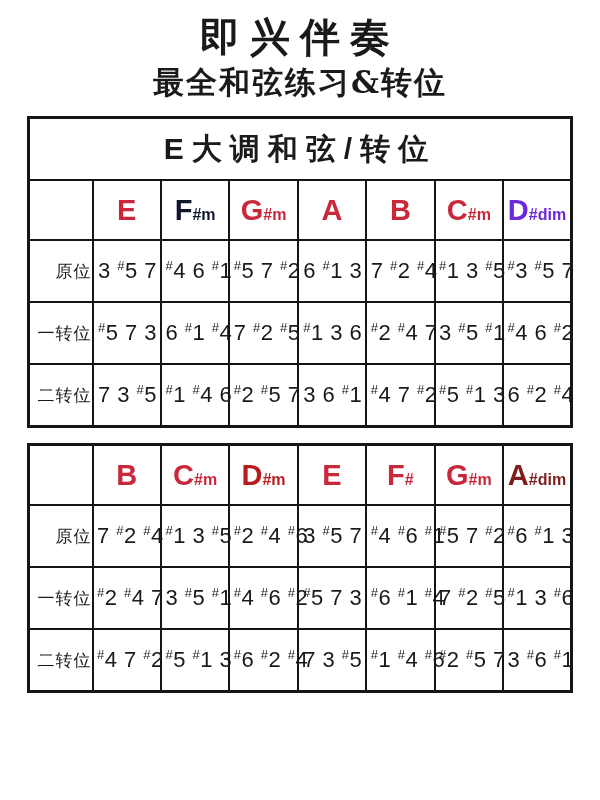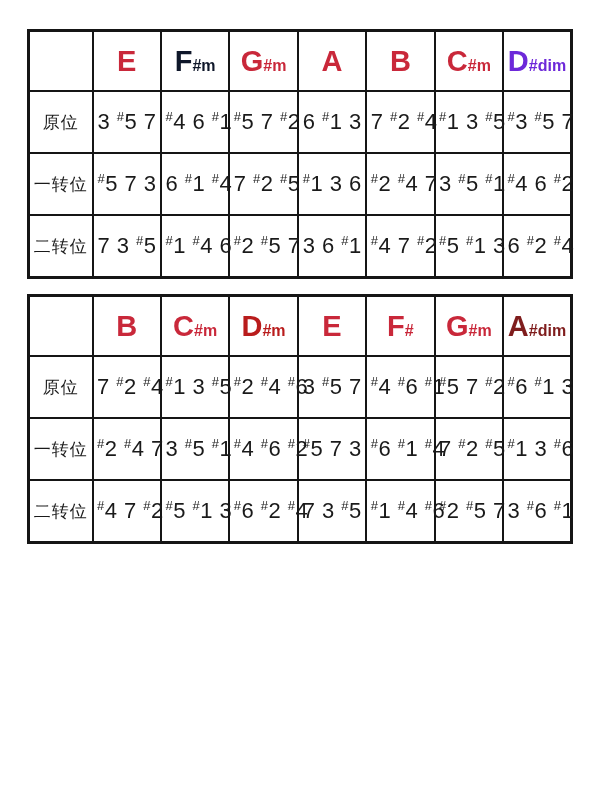--- a/index.html
+++ b/index.html
@@ -51,21 +51,21 @@
   }
   .chord-table { border: 3px solid #151515; }
   .t-title {
     height: 60px;
     font-size: 30px;
     font-weight: bold;
     letter-spacing: 8px;
     font-family: "Liberation Sans", sans-serif;
   }
   tr.head-row td { height: 58px; }
-  tr.data-row td { height: 60px; }
+  tr.data-row td { height: 60px; text-align: right; }
   .col-label { width: 64px; }
   .chord-head {
     font-weight: bold;
     font-size: 29px;
     line-height: 1;
     white-space: nowrap;
   }
   .chord-suffix {
     font-size: 16px;
     font-weight: bold;
@@ -85,33 +85,38 @@
     position: relative;
     top: -8px;
     margin-right: 0.5px;
     display: inline-block;
   }
 </style>
 </head>
 <body>
 
 <div class="page">
+  <h1 class="main-title">即兴伴奏</h1>
+  <h2 class="sub-title">最全和弦练习&amp;转位</h2>
 
   <table class="chord-table">
     <colgroup>
         <col class="col-label">
         <col>
         <col>
         <col>
         <col>
         <col>
         <col>
         <col>
       </colgroup>
     <tbody>
+      <tr>
+        <td colspan="8" class="t-title">E大调和弦/转位</td>
+      </tr>
     <tr class="head-row">
           <td></td>
           <td><span class="chord-head" style="color: rgb(201, 40, 58);">E</span></td>
           <td><span class="chord-head" style="color: #0f172a;">F<span class="chord-suffix">#m</span></span></td>
           <td><span class="chord-head" style="color: rgb(201, 40, 58);">G<span class="chord-suffix">#m</span></span></td>
           <td><span class="chord-head" style="color: rgb(201, 40, 58);">A</span></td>
           <td><span class="chord-head" style="color: rgb(201, 40, 58);">B</span></td>
           <td><span class="chord-head" style="color: rgb(201, 40, 58);">C<span class="chord-suffix">#m</span></span></td>
           <td><span class="chord-head" style="color: #6d28d9;">D<span class="chord-suffix">#dim</span></span></td>
         </tr>

